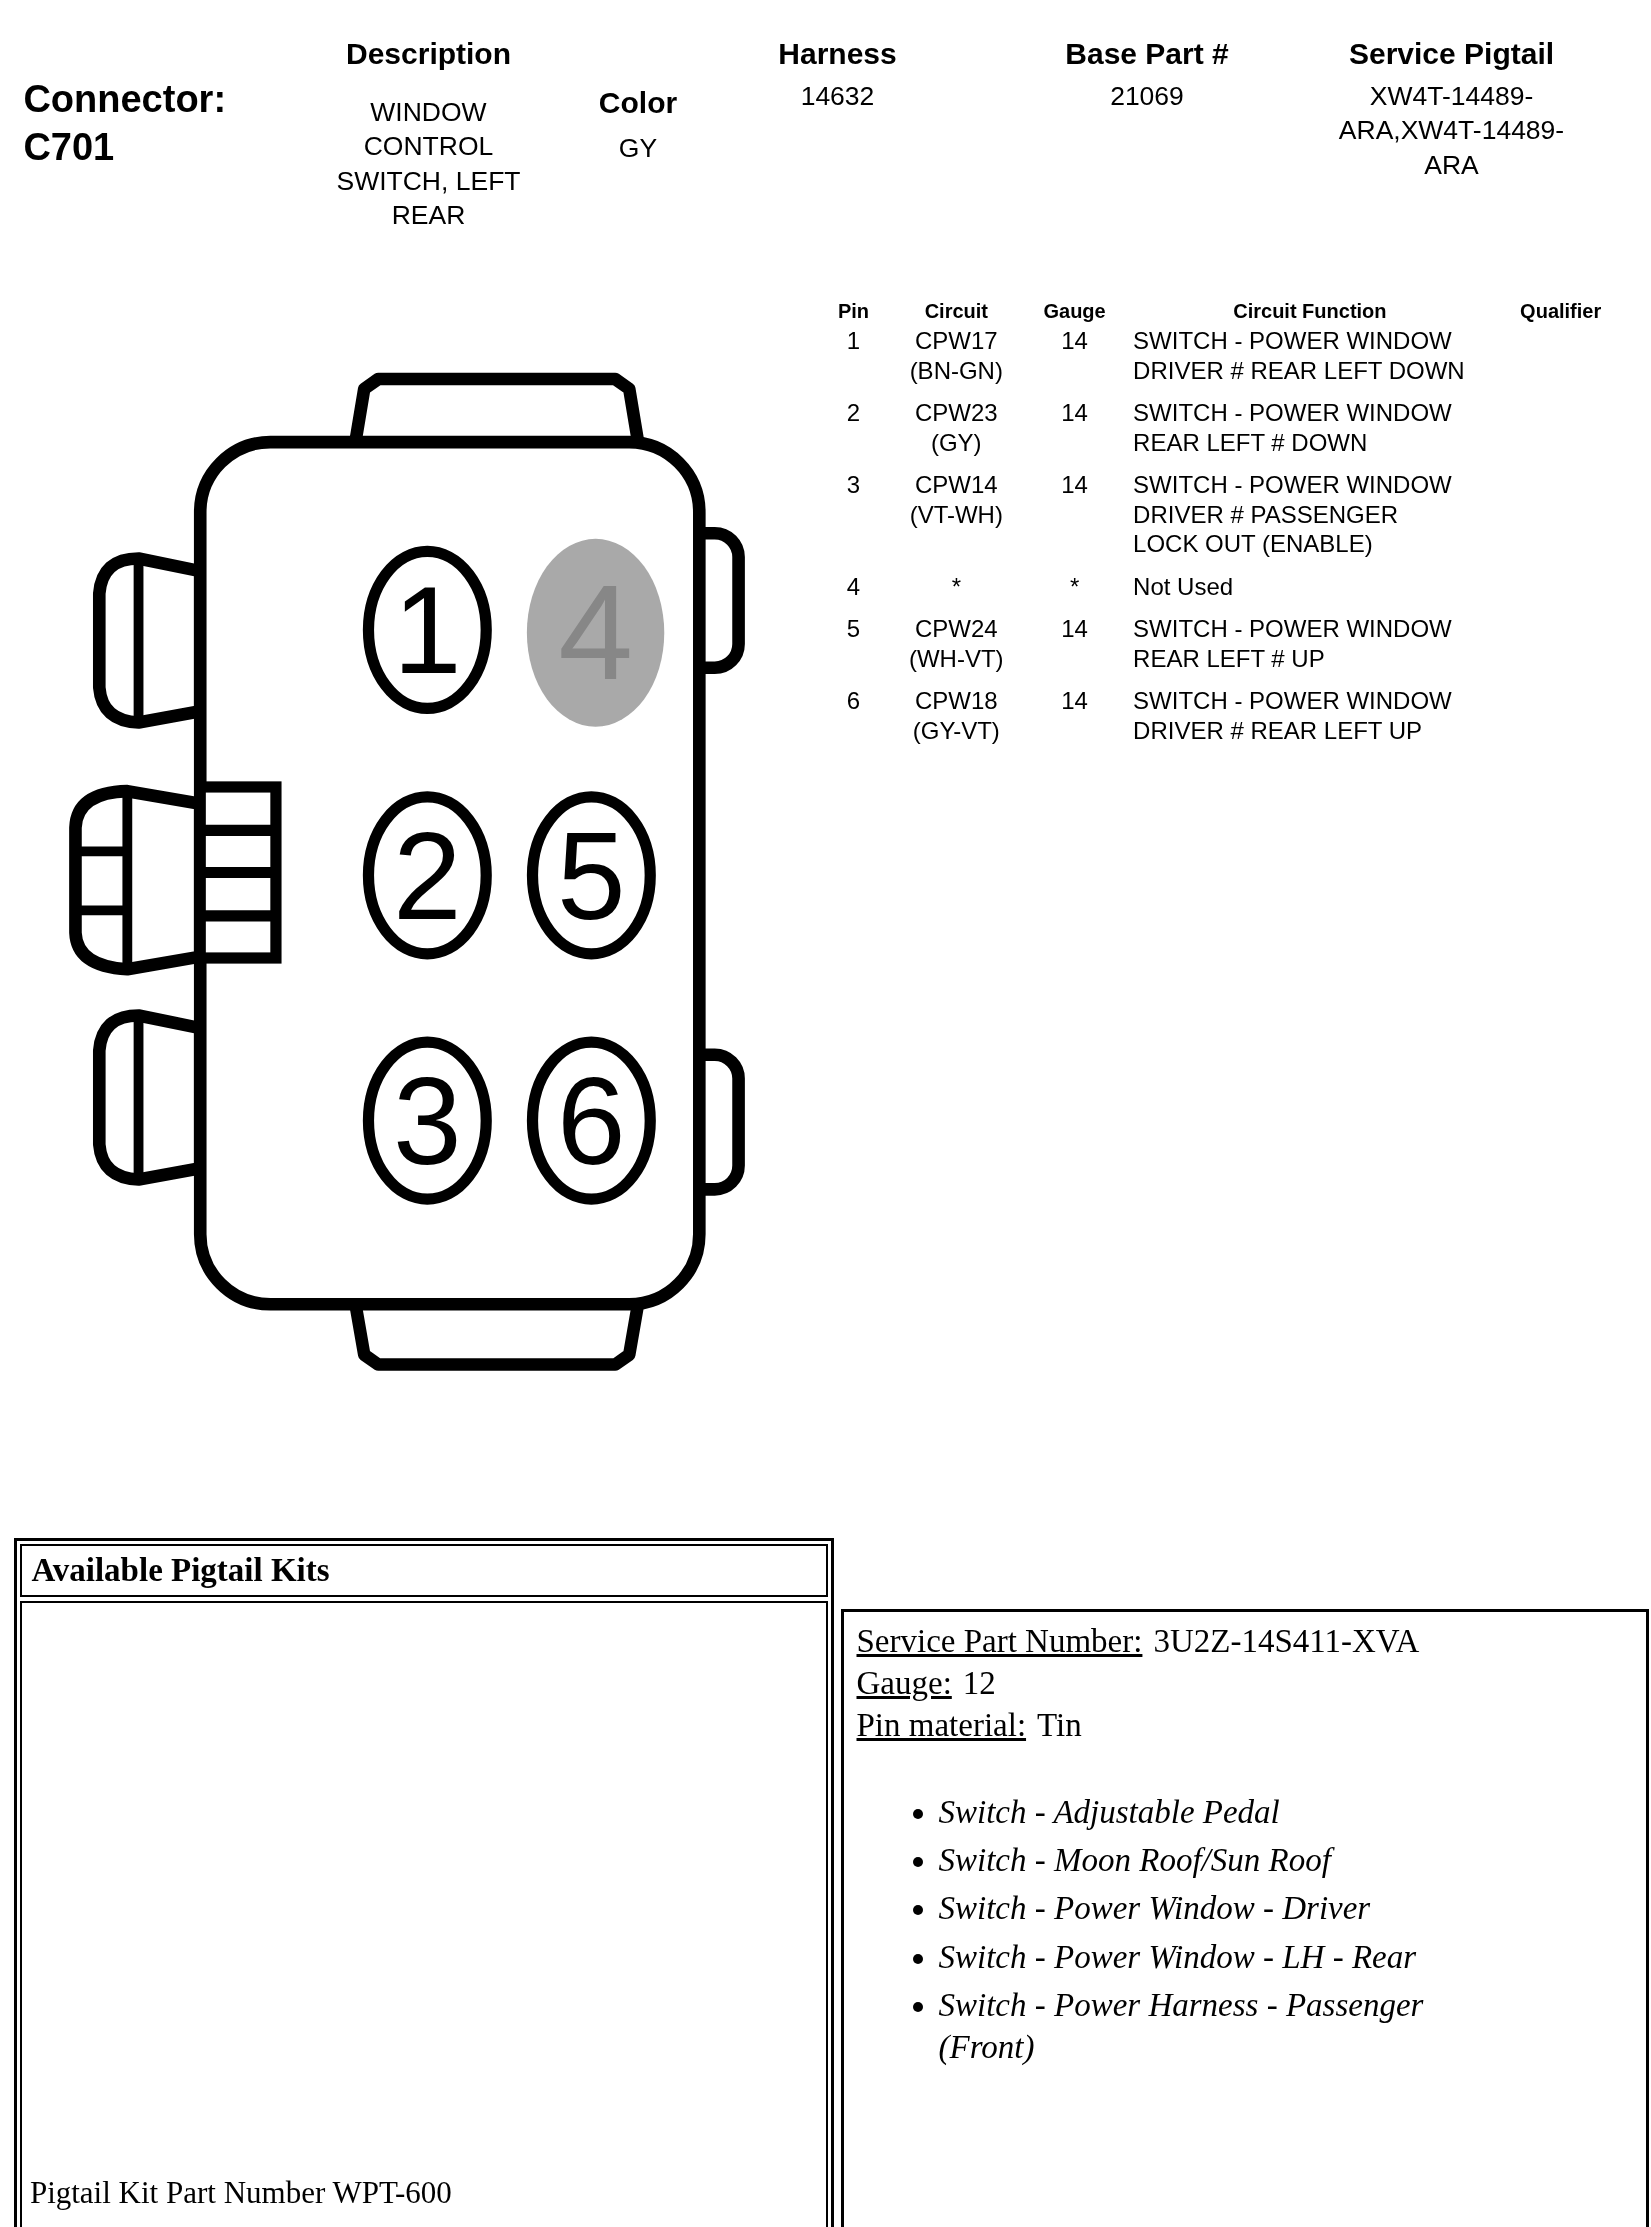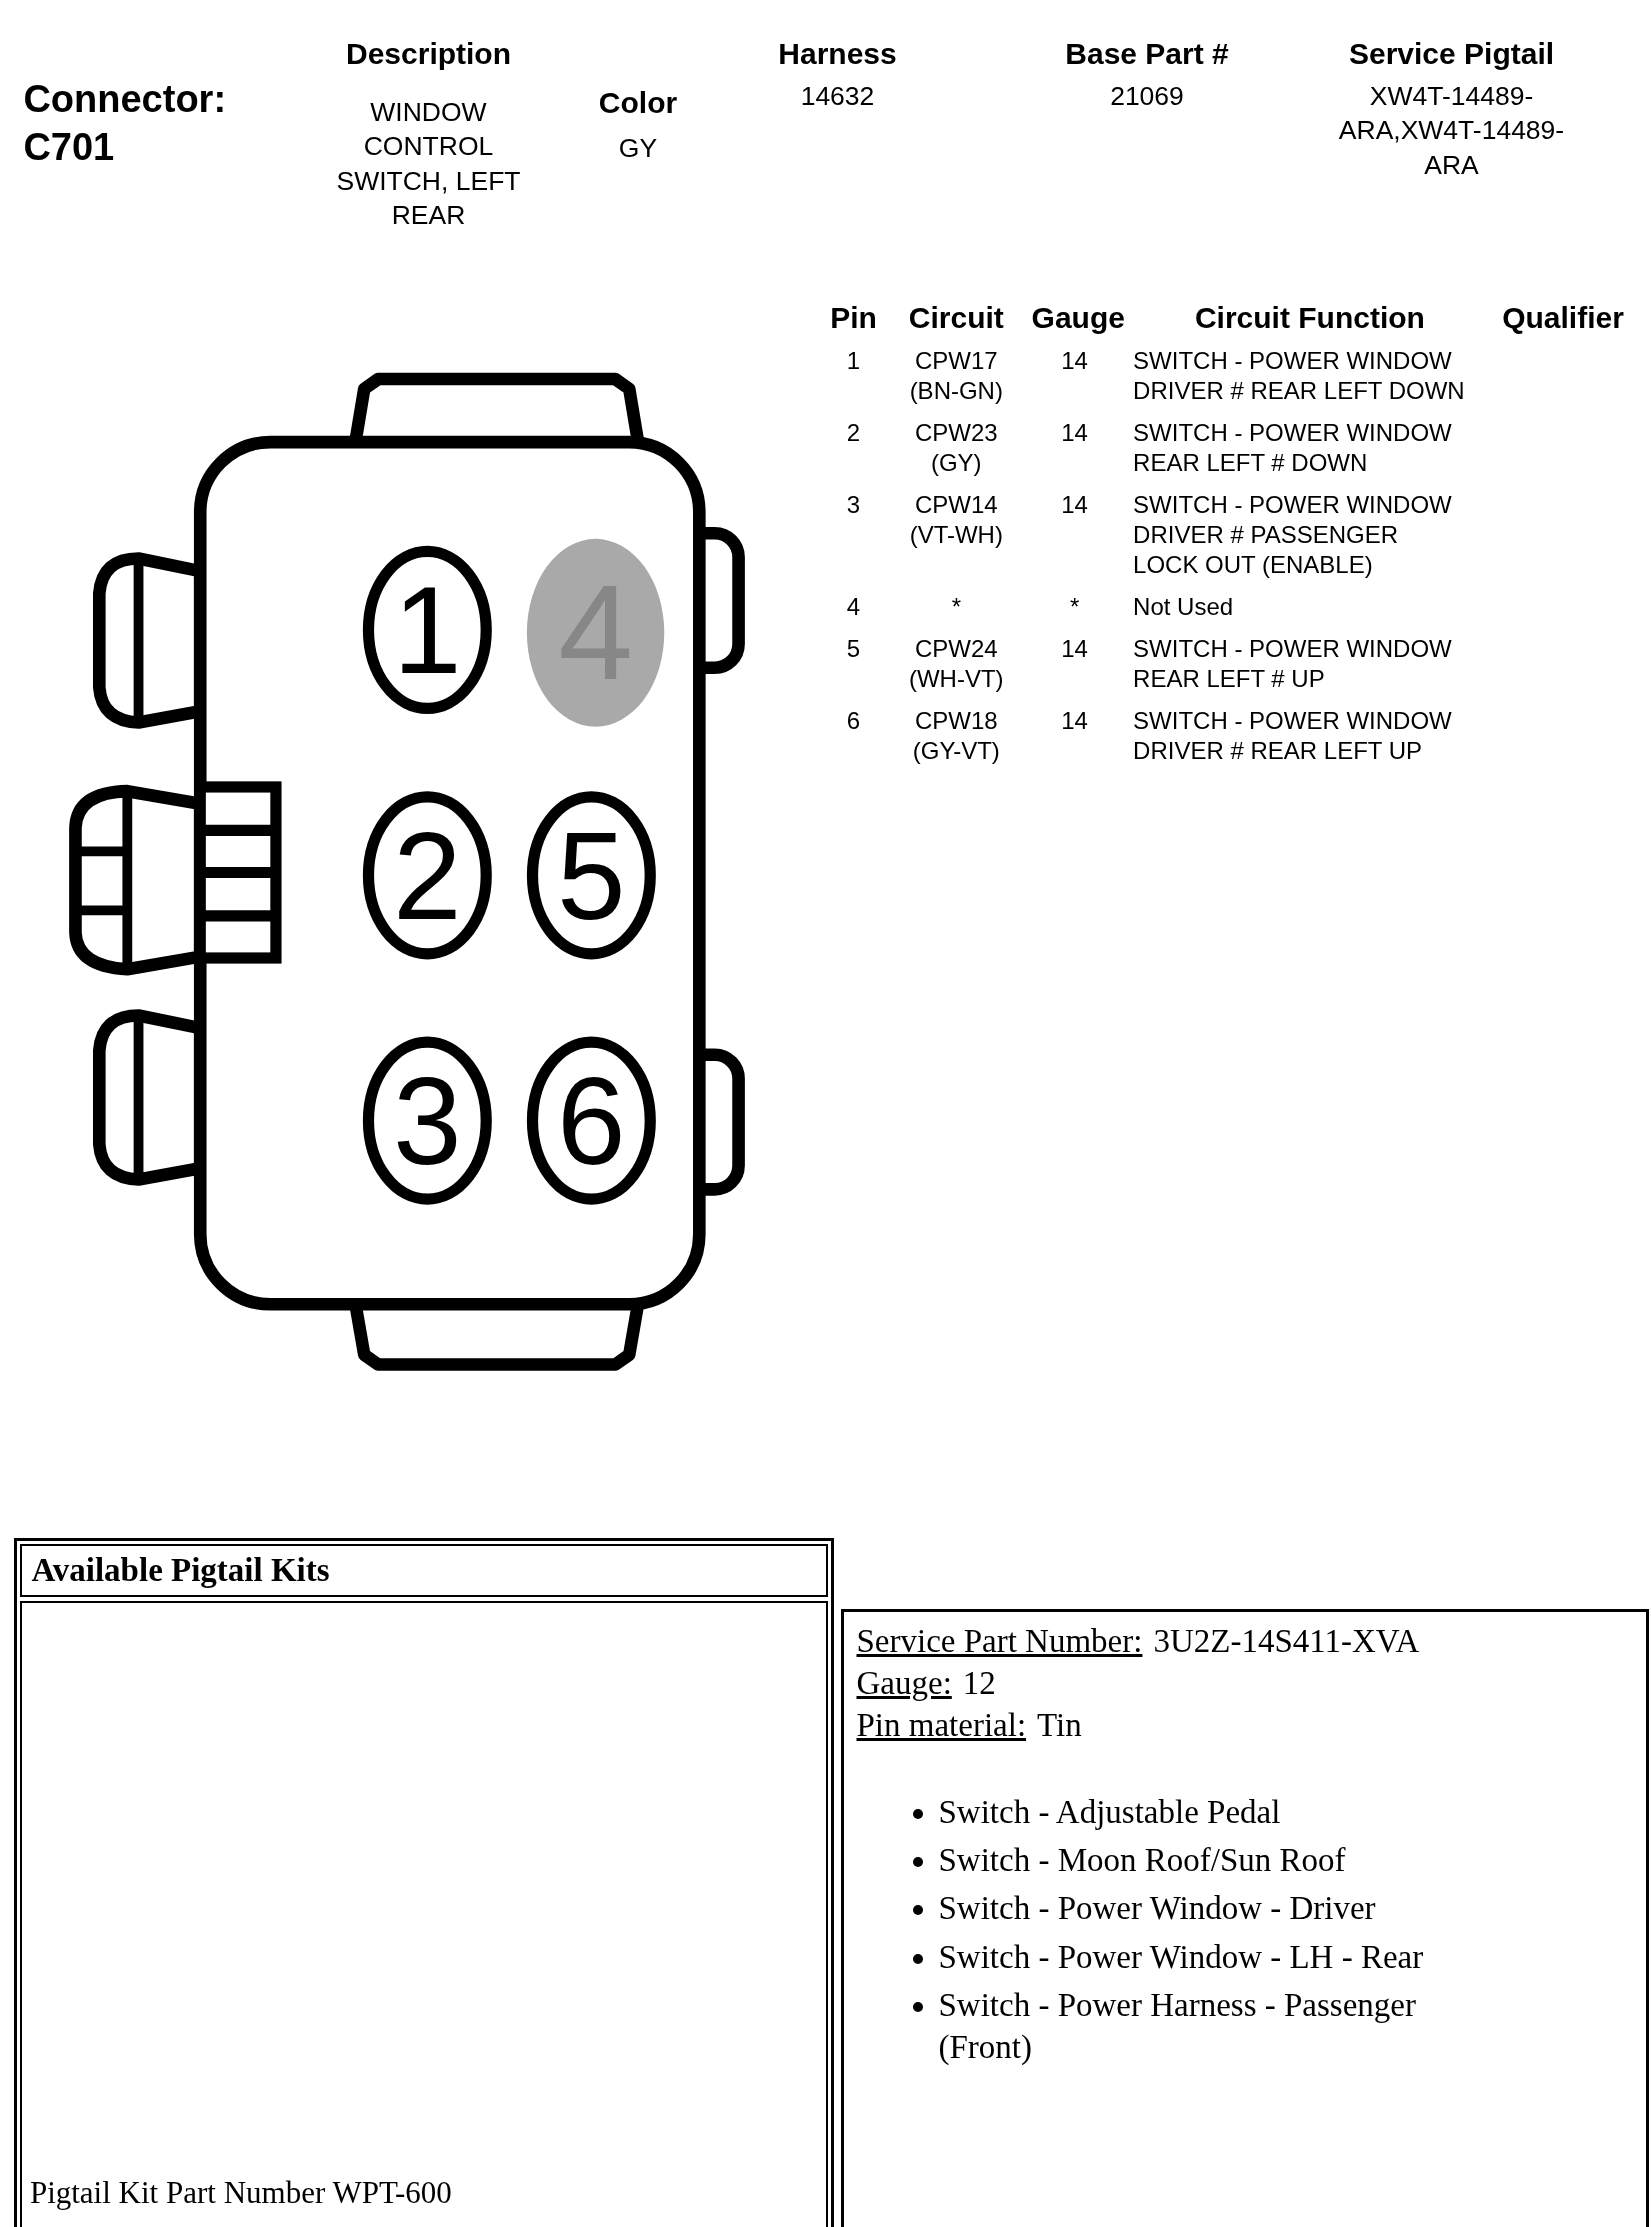--- a/index.html
+++ b/index.html
@@ -16,21 +16,21 @@
   .hdr-label { font-weight:bold; font-size:30px; text-align:center; }
   .hdr-value { font-size:26.5px; text-align:center; line-height:1.3; }
 
   
   .pin-table {
     display:grid;
     grid-template-columns:55px 132px 86px 366px 117px;
     column-gap:9.3px;
     font-size:24px; line-height:1.24;
   }
-  .pin-table .pt-h { font-weight:bold; font-size:30px; margin-bottom:10px; text-align:center; }
+  .pin-table .pt-h { font-weight:bold; font-size:20px; margin-bottom:2px; text-align:center; }
   .pin-table .pt-cell { margin-bottom:12.5px; }
   .pt-cell.circuit span { display:block; }
   .pt-cell.fn { white-space:pre-line; padding-left:6.2px; }
 
   
   .kits-box {
     border:3.1px solid #000; box-sizing:border-box; padding:3.1px;
     display:flex; flex-direction:column;
     font-family:"Liberation Serif", serif;
   }
@@ -41,21 +41,21 @@
     font-size:31px;
   }
   .service-box {
     border:3.1px solid #000; box-sizing:border-box;
     font-family:"Liberation Serif", serif; font-size:33px; line-height:1.28;
     padding:7.8px 12.5px;
   }
   .sv-line b, .kits-content b { font-weight:normal; }
   .sv-label { margin-right:11px;text-decoration:underline; }
   .vehicle-title { margin-top:40px; }
-  .vehicle-list { margin:44px 0 0 0; padding-left:82px; }
+  .vehicle-list { margin:44px 0 0 0; padding-left:82px;font-style:italic; }
   .vehicle-list li { margin-bottom:6.2px; white-space:pre-line; }
 </style>
 </head>
 <body>
 
 <div class="page">
 
   <div class="abs connector-title" style="left:23.4px; top:76px; width:257px;">
     <div>Connector:</div>
     <div>C701</div>

